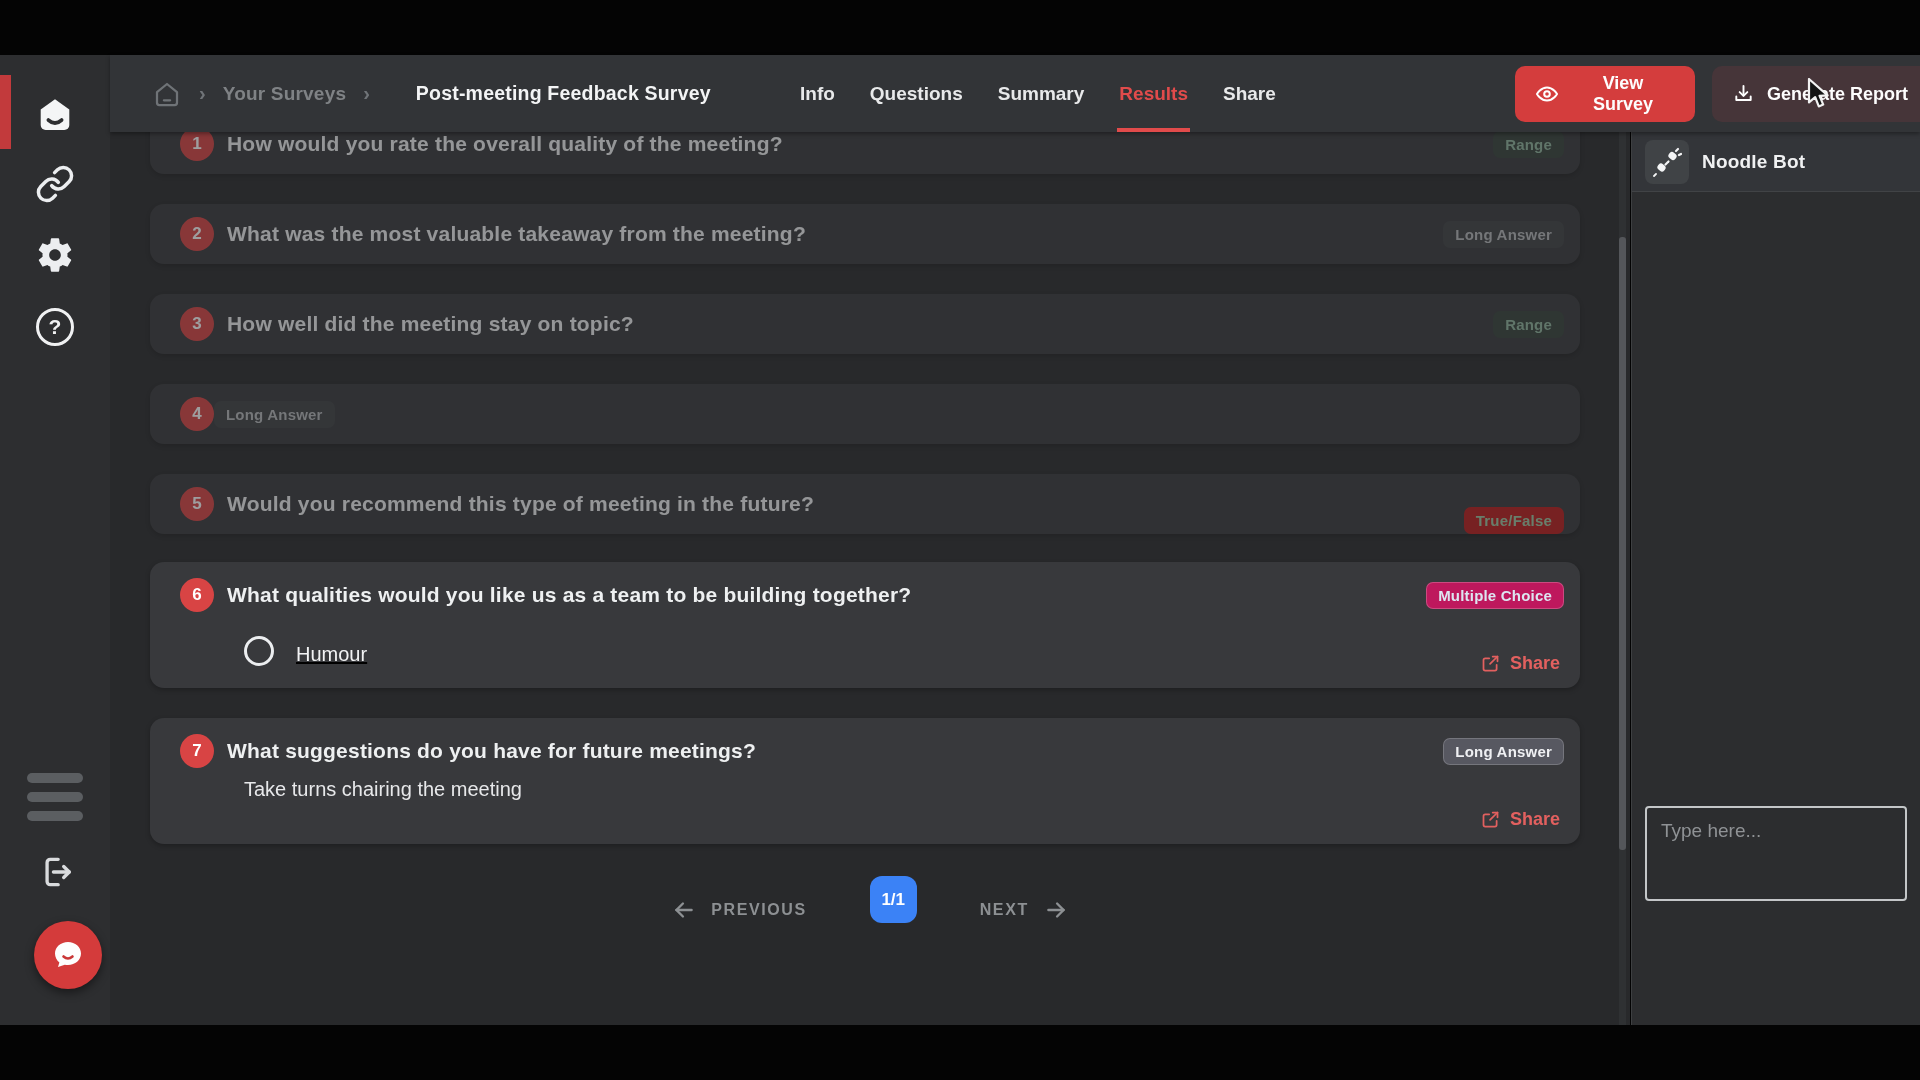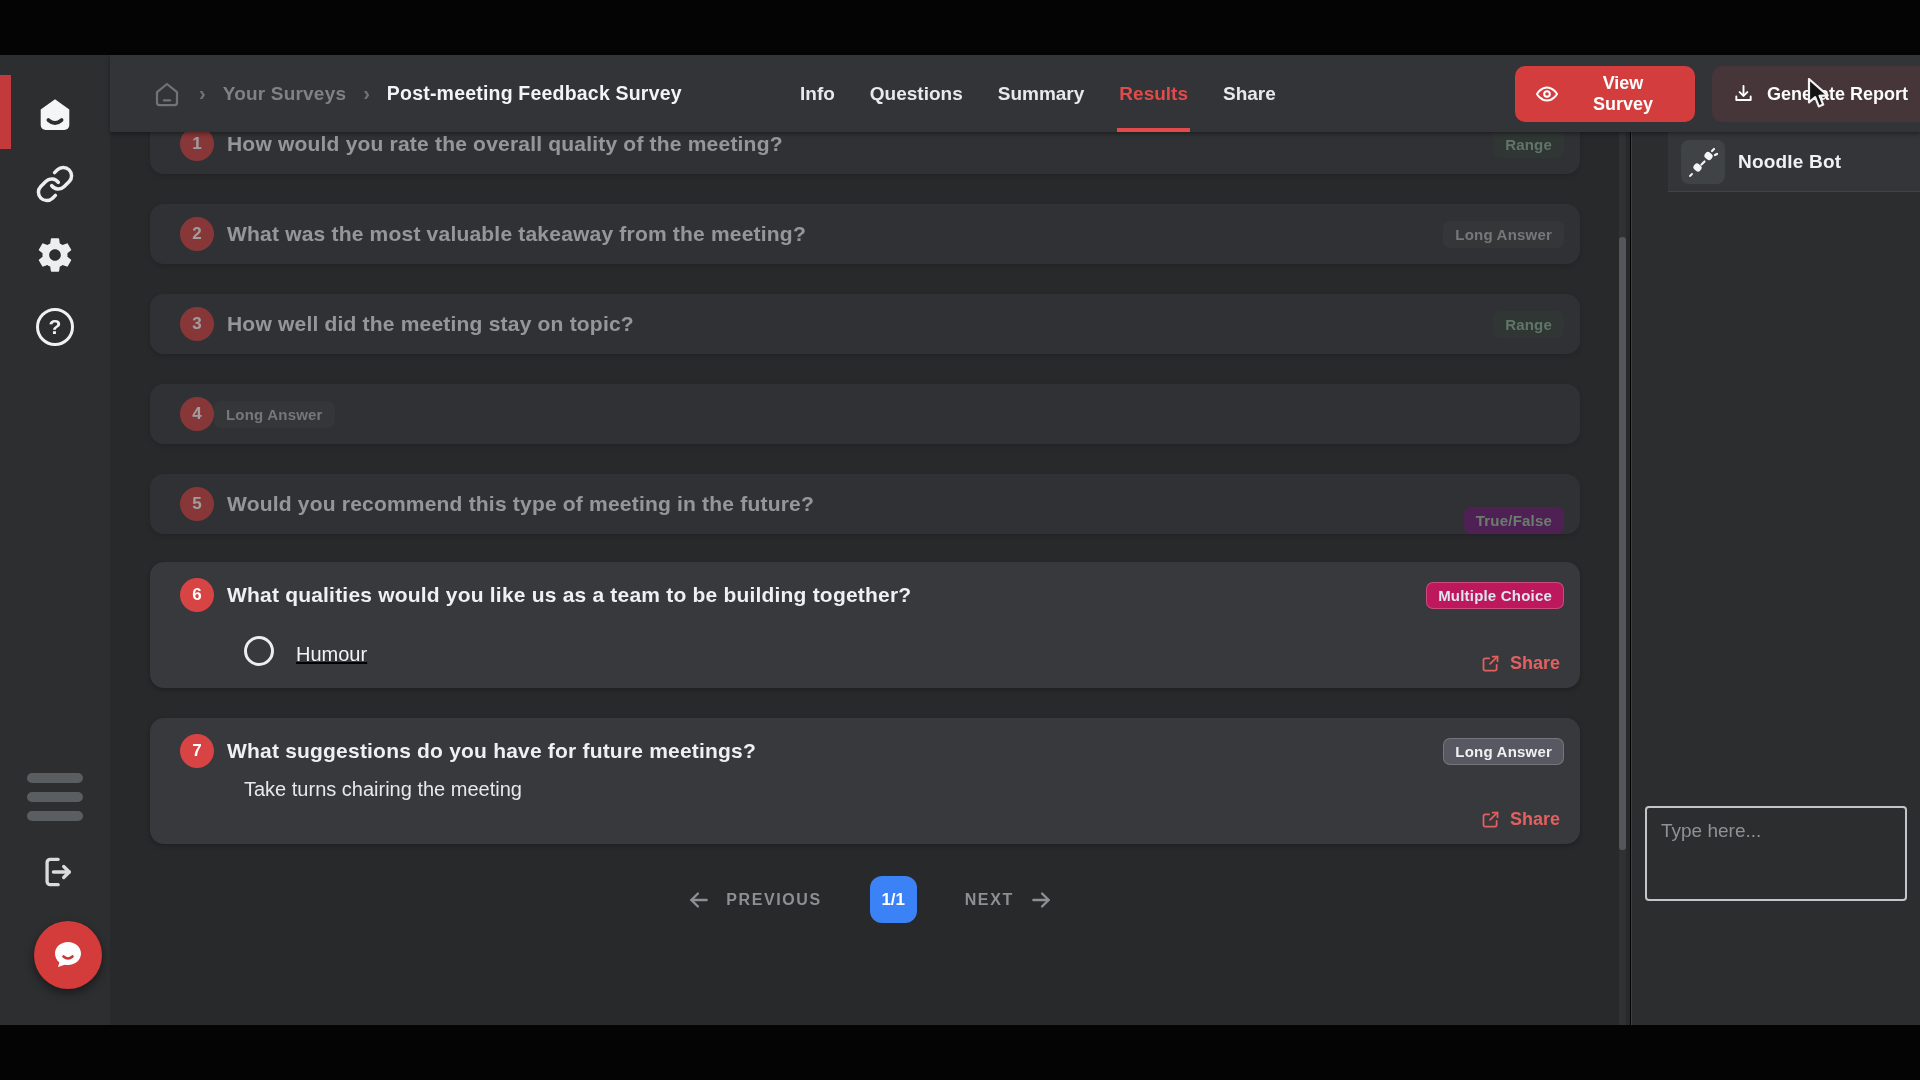--- a/index.html
+++ b/index.html
@@ -28,21 +28,21 @@
   .chat-fab { position:absolute; left:34px; top:866px; width:68px; height:68px; border-radius:50%;
               background:#d43b3b; display:flex; align-items:center; justify-content:center;
               box-shadow:0 4px 10px rgba(0,0,0,.45); }
 
   
   #header { position:absolute; left:110px; top:55px; width:1810px; height:77px; background:#323437;
             box-shadow:0 2px 4px rgba(0,0,0,.35); z-index:5; }
   .crumbs { position:absolute; left:42px; top:0; height:77px; display:flex; align-items:center; gap:17px; }
   .crumb-sep { color:#70747 8; color:#707478; font-size:20px; font-weight:700; }
   .crumb-muted { color:#7f8285; font-size:19px; font-weight:600; letter-spacing:.2px; }
-  .crumb-current { color:#f3f4f5; font-size:19.5px; font-weight:700; letter-spacing:.2px; }
+  .crumb-current { color:#f3f4f5; font-size:19.5px; font-weight:700; letter-spacing:.2px;margin-left:29px; }
 
   .tabs { position:absolute; left:690px; top:0; height:77px; display:flex; align-items:stretch; gap:35px; }
   .tab { position:relative; display:flex; align-items:center; color:#e8e9ea; font-size:19px; font-weight:600; cursor:pointer; }
   .tab.active { color:#e14b4b; }
   .tab.active::after { content:""; position:absolute; left:-2px; right:-2px; bottom:0; height:4px; background:#e14b4b; }
 
   .hdr-btn { position:absolute; top:11px; height:56px; border:none; border-radius:10px;
              display:flex; align-items:center; gap:12px; color:#fdfdfd; font-size:18px; font-weight:700;
              font-family:inherit; cursor:pointer; padding:0 20px; }
   .btn-view { left:1405px; width:180px; background:#d43d3d; justify-content:center; }
@@ -58,46 +58,46 @@
   .qcard.first { margin-top:-18px; }
   .mt28 { margin-top:28px !important; }
   .mt30 { margin-top:30px; }
 
   .qnum { flex:none; width:34px; height:34px; border-radius:50%; background:#d84444; color:#fff;
           display:flex; align-items:center; justify-content:center; font-size:17px; font-weight:700; }
   .qtext { margin-left:13px; margin-right:auto; color:#eef0f1; font-size:21px; font-weight:700; letter-spacing:.2px; }
   .badge { flex:none; border-radius:7px; padding:5px 12px; font-size:15px; font-weight:700; letter-spacing:.2px; }
   .b-range { background:#35413b; color:#8fb39c;text-align:right; }
   .b-long  { background:#3e4144; color:#b4b7ba; }
-  .b-tf    { background:#701a75; color:#9dc5a1;margin-top:32px; }
+  .b-tf    { background:#b91c1c; color:#9dc5a1;margin-top:32px; }
   .b-mc    { background:#be185d; color:#dde5f1; box-shadow:inset 0 0 0 1px rgba(255,255,255,.22); }
   .b-longa { background:#575861; color:#eff0f3; box-shadow:inset 0 0 0 1px rgba(255,255,255,.18); }
 
   .qhead { display:flex; align-items:center; }
   .qbody { display:flex; align-items:flex-end; margin-top:24px; margin-left:64px;text-decoration:underline; }
   .radio { width:30px; height:30px; border:3px solid #eceef0; border-radius:50%; cursor:pointer; }
   .opt-label { margin-left:22px; color:#f2f3f4; font-size:20px; font-weight:500; }
   .answer-text { margin-left:64px; margin-top:10px; color:#e7e8ea; font-size:20px; font-weight:400; }
   .share { position:absolute; right:20px; bottom:14px; display:flex; align-items:center; gap:9px;
            color:#e2605f; font-size:18px; font-weight:700; cursor:pointer; }
 
   
-  .pager { margin-top:32px; height:47px; display:flex; align-items:center; justify-content:center; gap:48px; }
+  .pager { margin-top:32px; height:47px; display:flex; align-items:flex-end; justify-content:center; gap:63px; }
   .pager-btn { display:flex; align-items:center; gap:14px; background:none; border:none; cursor:pointer;
                color:#8d9093; font-size:16px; font-weight:700; letter-spacing:1.6px; font-family:inherit; }
   .pager-box { width:47px; height:47px; border-radius:12px; background:#3b82f6; color:#fff;
                display:flex; align-items:center; justify-content:center; font-size:17px; font-weight:700; }
 
   
   .scrollbar-track { position:absolute; left:1619px; top:132px; width:7px; height:893px; background:#2f3133; z-index:2; }
   .scrollbar-thumb { position:absolute; left:0; top:105px; width:7px; height:613px; background:#54565a; border-radius:3px; }
 
   
   #rightpanel { position:absolute; left:1631px; top:132px; width:289px; height:893px; background:#2c2d2f;
-                border-left:1px solid #3e4042; z-index:3;padding-left:36px; }
+                border-left:1px solid #3e4042; z-index:3; }
   .panel-head { height:60px; background:#333539; border-bottom:1px solid #414346; display:flex; align-items:center;
                 gap:13px; padding-left:13px; }
   .bot-avatar { width:44px; height:44px; border-radius:8px; background:#404346; display:flex;
                 align-items:center; justify-content:center; }
   .bot-title { color:#f0f1f2; font-size:19px; font-weight:700; letter-spacing:.2px; }
   .chat-input { position:absolute; left:13px; top:674px; width:262px; height:95px; background:transparent;
                 border:2px solid #c3c6c8; border-radius:4px; padding:12px 14px; resize:none;
                 color:#e8e9ea; font-size:19px; font-family:inherit; outline:none; }
   .chat-input::placeholder { color:#8f9295; }
 

